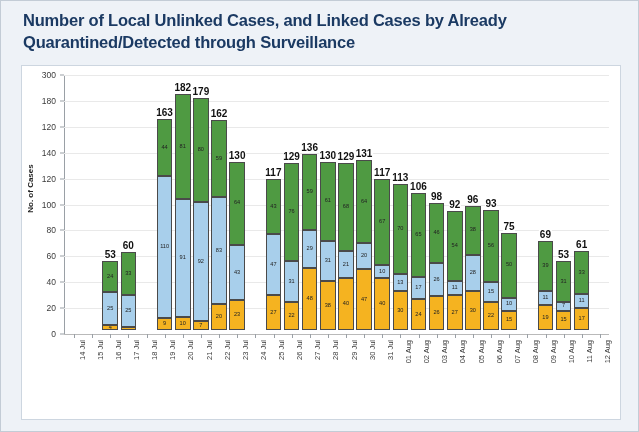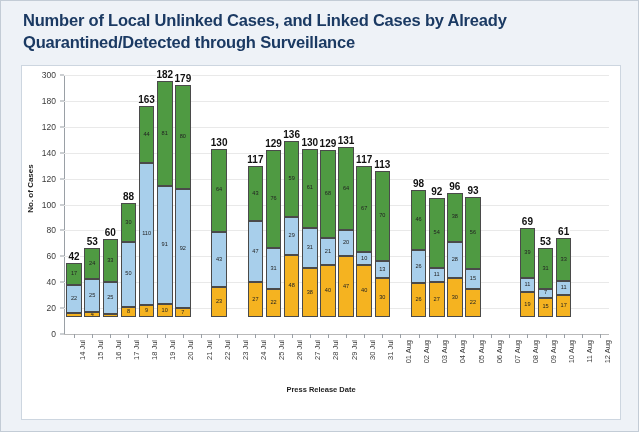--- a/index.html
+++ b/index.html
@@ -73,22 +73,23 @@
     white-space: nowrap;
   }
   
   #bars {
     position: absolute;
     left: 43px; top: 9px;
     width: 544px; height: 259px;
   }
   .bar-col {
     position: absolute;
-    bottom: 17px;
+    bottom: 4px;
     height: 100%;
+    margin-left: 18px;
   }
   .seg {
     position: absolute;
     left: 0; right: 0;
     border: 0.8px solid #4a4a4a;
     display: flex;
     align-items: center;
     justify-content: center;
     overflow: hidden;
   }
@@ -192,30 +193,20 @@
           <div class="gridline" style="top: 129.5px;"></div>
           <div class="gridline" style="top: 103.6px;"></div>
           <div class="gridline" style="top: 77.7px;"></div>
           <div class="gridline" style="top: 51.8px;"></div>
           <div class="gridline" style="top: 25.9px;"></div>
           <div class="gridline" style="top: 0px;"></div>
         </div>
     </div>
 
     <div id="bars">
-        <div class="bar-col" style="left: 1.26933px; width: 15.5947px;">
-          <div class="seg orange" style="bottom: 0px; height: 3.885px;"></div>
-          <div class="seg blue" style="bottom: 3.885px; height: 28.49px;">
-            <span class="seg-label">22</span>
-          </div>
-          <div class="seg green" style="bottom: 32.375px; height: 22.015px;">
-            <span class="seg-label">17</span>
-          </div>
-          <div class="total-label" style="bottom: 55.39px;">42</div>
-        </div>
         <div class="bar-col" style="left: 19.4027px; width: 15.5947px;">
           <div class="seg orange" style="bottom: 0px; height: 5.18px;">
             <span class="seg-label">4</span>
           </div>
           <div class="seg blue" style="bottom: 5.18px; height: 32.375px;">
             <span class="seg-label">25</span>
           </div>
           <div class="seg green" style="bottom: 37.555px; height: 31.08px;">
             <span class="seg-label">24</span>
           </div>
@@ -224,32 +215,20 @@
         <div class="bar-col" style="left: 37.536px; width: 15.5947px;">
           <div class="seg orange" style="bottom: 0px; height: 2.59px;"></div>
           <div class="seg blue" style="bottom: 2.59px; height: 32.375px;">
             <span class="seg-label">25</span>
           </div>
           <div class="seg green" style="bottom: 34.965px; height: 42.735px;">
             <span class="seg-label">33</span>
           </div>
           <div class="total-label" style="bottom: 78.7px;">60</div>
         </div>
-        <div class="bar-col" style="left: 55.6693px; width: 15.5947px;">
-          <div class="seg orange" style="bottom: 0px; height: 10.36px;">
-            <span class="seg-label">8</span>
-          </div>
-          <div class="seg blue" style="bottom: 10.36px; height: 64.75px;">
-            <span class="seg-label">50</span>
-          </div>
-          <div class="seg green" style="bottom: 75.11px; height: 38.85px;">
-            <span class="seg-label">30</span>
-          </div>
-          <div class="total-label" style="bottom: 114.96px;">88</div>
-        </div>
         <div class="bar-col" style="left: 73.8027px; width: 15.5947px;">
           <div class="seg orange" style="bottom: 0px; height: 11.655px;">
             <span class="seg-label">9</span>
           </div>
           <div class="seg blue" style="bottom: 11.655px; height: 142.45px;">
             <span class="seg-label">110</span>
           </div>
           <div class="seg green" style="bottom: 154.105px; height: 56.98px;">
             <span class="seg-label">44</span>
           </div>
@@ -272,20 +251,32 @@
             <span class="seg-label">7</span>
           </div>
           <div class="seg blue" style="bottom: 9.065px; height: 119.14px;">
             <span class="seg-label">92</span>
           </div>
           <div class="seg green" style="bottom: 128.205px; height: 103.6px;">
             <span class="seg-label">80</span>
           </div>
           <div class="total-label" style="bottom: 232.805px;">179</div>
         </div>
+        <div class="bar-col" style="left: 128.203px; width: 15.5947px;">
+          <div class="seg orange" style="bottom: 0px; height: 25.9px;">
+            <span class="seg-label">20</span>
+          </div>
+          <div class="seg blue" style="bottom: 25.9px; height: 107.485px;">
+            <span class="seg-label">83</span>
+          </div>
+          <div class="seg green" style="bottom: 133.385px; height: 76.405px;">
+            <span class="seg-label">59</span>
+          </div>
+          <div class="total-label" style="bottom: 210.79px;">162</div>
+        </div>
         <div class="bar-col" style="left: 146.336px; width: 15.5947px;">
           <div class="seg orange" style="bottom: 0px; height: 29.785px;">
             <span class="seg-label">23</span>
           </div>
           <div class="seg blue" style="bottom: 29.785px; height: 55.685px;">
             <span class="seg-label">43</span>
           </div>
           <div class="seg green" style="bottom: 85.47px; height: 82.88px;">
             <span class="seg-label">64</span>
           </div>
@@ -380,20 +371,32 @@
             <span class="seg-label">30</span>
           </div>
           <div class="seg blue" style="bottom: 38.85px; height: 16.835px;">
             <span class="seg-label">13</span>
           </div>
           <div class="seg green" style="bottom: 55.685px; height: 90.65px;">
             <span class="seg-label">70</span>
           </div>
           <div class="total-label" style="bottom: 147.335px;">113</div>
         </div>
+        <div class="bar-col" style="left: 327.669px; width: 15.5947px;">
+          <div class="seg orange" style="bottom: 0px; height: 31.08px;">
+            <span class="seg-label">24</span>
+          </div>
+          <div class="seg blue" style="bottom: 31.08px; height: 22.015px;">
+            <span class="seg-label">17</span>
+          </div>
+          <div class="seg green" style="bottom: 53.095px; height: 84.175px;">
+            <span class="seg-label">65</span>
+          </div>
+          <div class="total-label" style="bottom: 138.27px;">106</div>
+        </div>
         <div class="bar-col" style="left: 345.803px; width: 15.5947px;">
           <div class="seg orange" style="bottom: 0px; height: 33.67px;">
             <span class="seg-label">26</span>
           </div>
           <div class="seg blue" style="bottom: 33.67px; height: 33.67px;">
             <span class="seg-label">26</span>
           </div>
           <div class="seg green" style="bottom: 67.34px; height: 59.57px;">
             <span class="seg-label">46</span>
           </div>
@@ -427,20 +430,32 @@
           <div class="seg orange" style="bottom: 0px; height: 28.49px;">
             <span class="seg-label">22</span>
           </div>
           <div class="seg blue" style="bottom: 28.49px; height: 19.425px;">
             <span class="seg-label">15</span>
           </div>
           <div class="seg green" style="bottom: 47.915px; height: 72.52px;">
             <span class="seg-label">56</span>
           </div>
           <div class="total-label" style="bottom: 121.435px;">93</div>
+        </div>
+        <div class="bar-col" style="left: 418.336px; width: 15.5947px;">
+          <div class="seg orange" style="bottom: 0px; height: 19.425px;">
+            <span class="seg-label">15</span>
+          </div>
+          <div class="seg blue" style="bottom: 19.425px; height: 12.95px;">
+            <span class="seg-label">10</span>
+          </div>
+          <div class="seg green" style="bottom: 32.375px; height: 64.75px;">
+            <span class="seg-label">50</span>
+          </div>
+          <div class="total-label" style="bottom: 98.125px;">75</div>
         </div>
         <div class="bar-col" style="left: 454.603px; width: 15.5947px;">
           <div class="seg orange" style="bottom: 0px; height: 24.605px;">
             <span class="seg-label">19</span>
           </div>
           <div class="seg blue" style="bottom: 24.605px; height: 14.245px;">
             <span class="seg-label">11</span>
           </div>
           <div class="seg green" style="bottom: 38.85px; height: 50.505px;">
             <span class="seg-label">39</span>
@@ -531,17 +546,16 @@
         <div class="xlabel" style="left: 411.5px;">05 Aug</div>
         <div class="xlabel" style="left: 429.633px;">06 Aug</div>
         <div class="xlabel" style="left: 447.767px;">07 Aug</div>
         <div class="xlabel" style="left: 465.9px;">08 Aug</div>
         <div class="xlabel" style="left: 484.033px;">09 Aug</div>
         <div class="xlabel" style="left: 502.167px;">10 Aug</div>
         <div class="xlabel" style="left: 520.3px;">11 Aug</div>
         <div class="xlabel" style="left: 538.433px;">12 Aug</div>
       </div>
 
-    <div id="xaxis-title">Press Release Date</div>
 
   </div>
 
 </div>
 
 </body></html>

